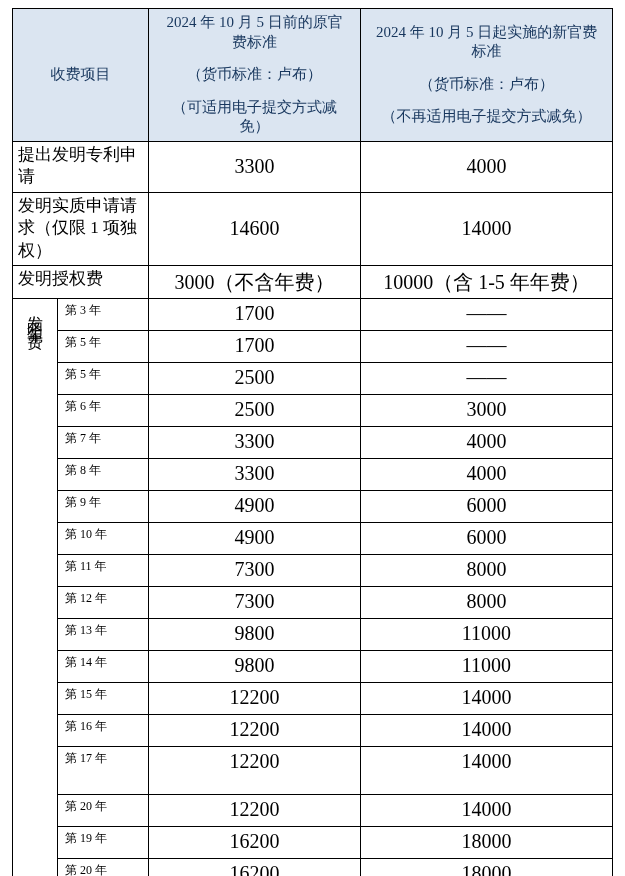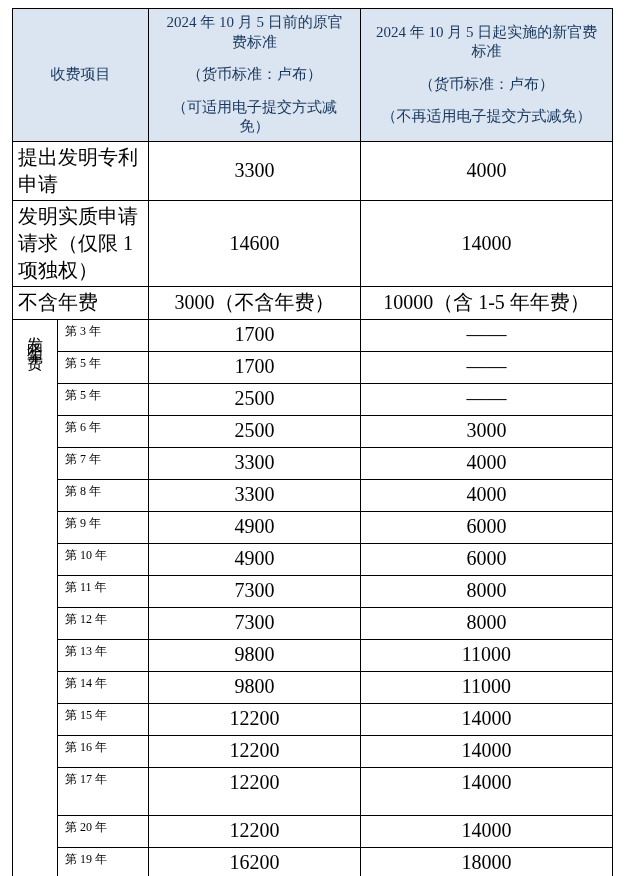--- a/index.html
+++ b/index.html
@@ -49,21 +49,21 @@
   tr.header-row th p:last-child { margin-bottom: 0; }
 
   
   tr.main-row-1 { height: 51px; }
   tr.main-row-2 { height: 68px; }
   tr.main-row-3 { height: 33px; }
   tr.year-row   { height: 32px; }
   tr.year-row-tall { height: 48px; }
 
   td.label {
-    font-size: 20px;
+    font-size: 17px;
     text-align: left;
     vertical-align: top;
     padding: 2px 4px 2px 5px;
     line-height: 1.35;
   }
   td.val {
     font-size: 20px;
     text-align: center;
     vertical-align: middle;
     padding: 1px 0;
@@ -125,21 +125,21 @@
         <td colspan="2" class="label">提出发明专利申请</td>
         <td class="val">3300</td>
         <td class="val">4000</td>
       </tr>
       <tr class="main-row-2">
         <td colspan="2" class="label">发明实质申请请求（仅限 1 项独权）</td>
         <td class="val">14600</td>
         <td class="val">14000</td>
       </tr>
       <tr class="main-row-3">
-        <td colspan="2" class="label">不含年费</td>
+        <td colspan="2" class="label">发明授权费</td>
         <td class="val">3000（不含年费）</td>
         <td class="val">10000（含 1-5 年年费）</td>
       </tr>
 
       <tr class="year-row">
         <td rowspan="18" class="group-cell">
           <span class="vtext">发明年费</span>
         </td>
         <td class="year">第 3 年</td>
         <td class="val">1700</td>

